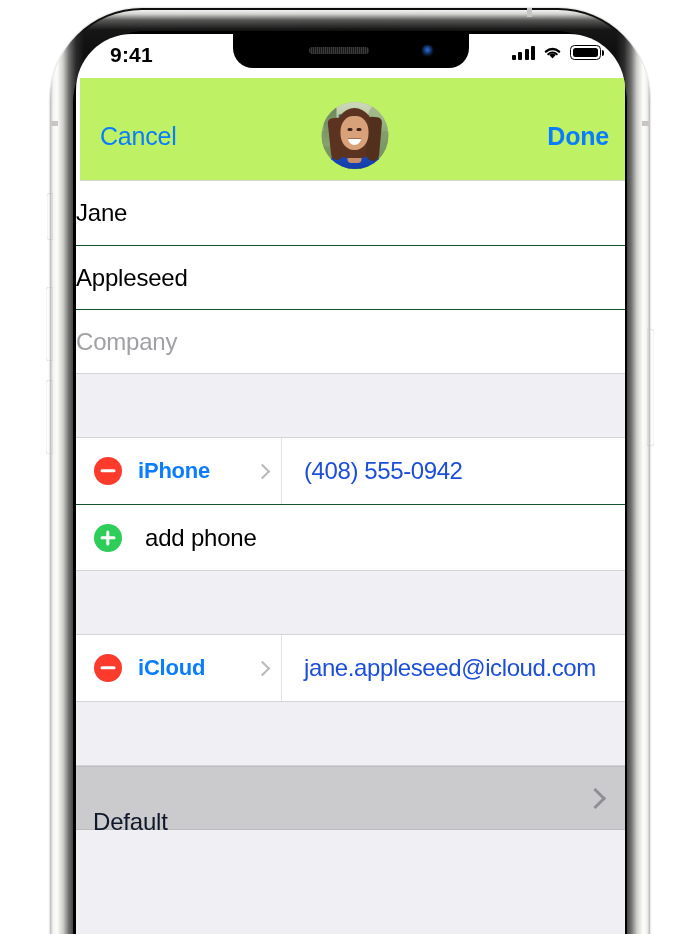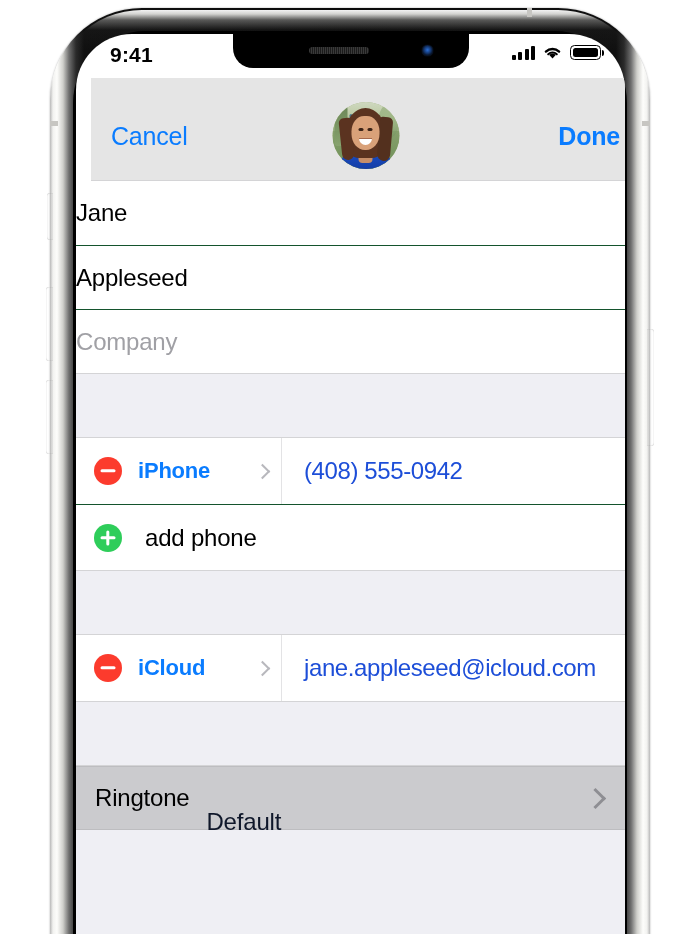--- a/index.html
+++ b/index.html
@@ -169,25 +169,25 @@
     position:absolute;
     left:1.6px; top:1.6px; bottom:1.6px;
     width: calc(100% - 3.2px);
     background:#000;
     border-radius:2.5px;
   }
 
   
   .navbar {
     position: absolute;
-    left: 15px;
+    left: 4px;
     top: 44px;
     width: 100%;
     height: 103px;
-    background: #e5e5e5;
+    background: #bef264;
     border-bottom: 1px solid #d4d4d6;
     box-sizing: border-box;
   }
   .nav-btn {
     position: absolute;
     top: 44px;
     font-size: 25px;
     color: #0a7cff;
     letter-spacing: -0.2px;
     cursor: pointer;
@@ -500,21 +500,20 @@
             <span class="lbl">iCloud</span>
             <span class="chev"></span>
           </span>
           <span class="value">jane.appleseed@icloud.com</span>
         </div>
       </div>
 
       <div class="gap"></div>
 
       <div class="row-ringtone">
-        <span class="ring-label">Ringtone</span>
         <span class="ring-value">Default</span>
         <span class="chev big ring-chev"></span>
       </div>
 
       <div class="tail"></div>
 
     </div>
   </div>
 </div>
 

